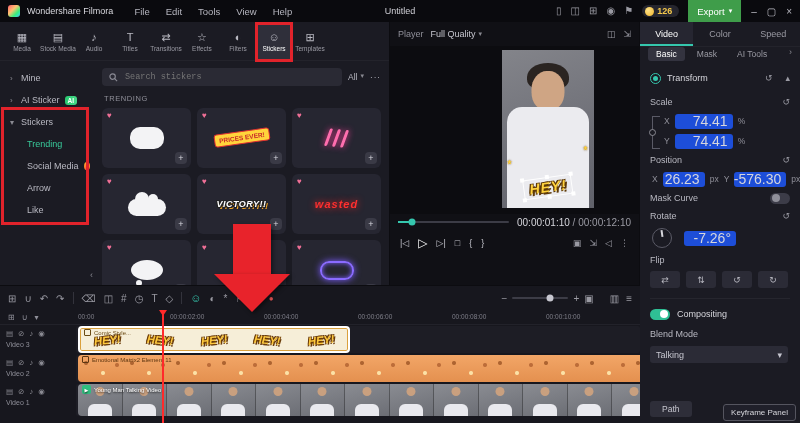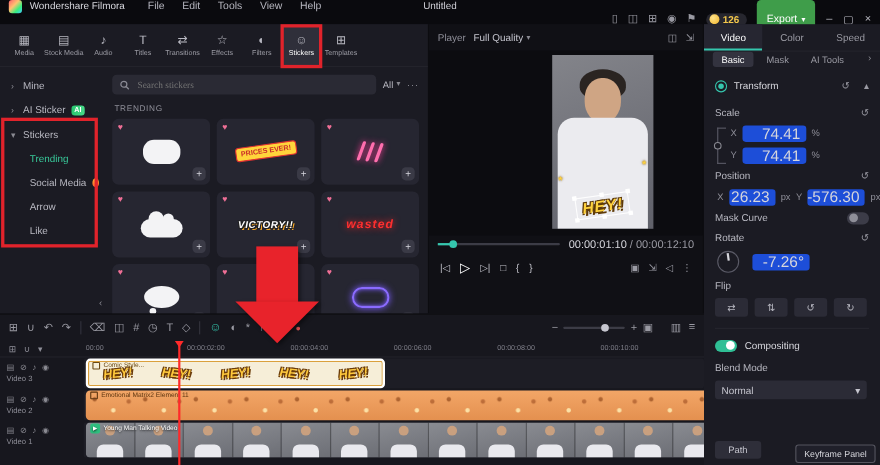--- a/index.html
+++ b/index.html
@@ -1,19 +1,19 @@
 <!DOCTYPE html>
 <html><head>
 <meta charset="utf-8">
 <style>
   html,body{margin:0;padding:0;background:#000}
   .root{position:relative;width:800px;height:423px;background:#15151c;font-family:"Liberation Sans",sans-serif;color:#c6c6cf;font-size:9px;overflow:hidden}
 
   
-  .titlebar{position:absolute;top:0;left:0;width:800px;height:22px;background:#0a0a0e;display:flex;align-items:flex-start;padding:0 8px;box-sizing:border-box;gap:2px}
+  .titlebar{position:absolute;top:0;left:0;width:800px;height:22px;background:#0a0a0e;display:flex;align-items:center;padding:0 8px;box-sizing:border-box;gap:2px}
   .logo{width:12px;height:12px;border-radius:3px;background:linear-gradient(135deg,#ff5f6d,#ffc371 40%,#38ef7d 70%,#40c9ff);flex:none}
   .app-name{font-size:9px;color:#d8d8de;margin:0 12px 0 5px;white-space:nowrap}
   .menu-item{margin:0 7px;color:#b6b6bf;font-size:9.5px}
   .tb-center{position:absolute;left:50%;transform:translateX(-50%);color:#cfcfd6}
   .tb-right{margin-left:auto;display:flex;align-items:center;gap:9px}
   .tb-icon{color:#9a9aa3;font-size:10px;line-height:1}
   .coin{display:flex;align-items:center;gap:3px;background:#26262e;border-radius:9px;padding:1px 7px 1px 3px}
   .coin-dot{width:9px;height:9px;border-radius:50%;background:radial-gradient(circle at 35% 35%,#ffe38a,#f0b429)}
   .coin b{color:#f4c84b;font-size:9px}
   .export{display:flex;align-items:center;gap:4px;background:#3f9d4a;color:#fff;border-radius:4px;padding:12px 9px;font-size:9.5px}
@@ -41,21 +41,21 @@
   .side-row .chev{color:#8a8a92;font-size:8px;width:6px;flex:none}
   .side-sub{padding-left:27px}
   .side-sub.trending{color:#38c99a}
   .ai-badge{background:linear-gradient(90deg,#28c76f,#48da89);color:#fff;font-size:6.5px;font-weight:bold;border-radius:3px;padding:0 3px;height:9px;line-height:9px}
   .side-group{position:relative}
   .collapse-btn{position:absolute;right:3px;bottom:6px;color:#8a8a92;font-size:9px}
   .flame-mini{width:6px;height:8px;background:linear-gradient(#ffb22e,#ff5e2e);border-radius:50% 50% 50% 50%/55% 55% 45% 45%;display:inline-block}
   .lib-right{flex:1;display:flex;flex-direction:column;padding:6px 8px 0 6px;box-sizing:border-box;min-width:0}
   .search-row{display:flex;align-items:center;gap:6px;height:20px;flex:none}
   .search-box{flex:1;display:flex;align-items:center;gap:5px;background:#2a2a34;border-radius:4px;height:18px;padding:0 7px;min-width:0}
-  .search-box input{flex:1;background:transparent;border:0;outline:0;color:#b9b9c2;font-size:8.5px;font-family:Liberation Serif, serif;min-width:0}
+  .search-box input{flex:1;background:transparent;border:0;outline:0;color:#b9b9c2;font-size:8.5px;font-family:Liberation Mono, monospace;min-width:0}
   .filter{display:flex;align-items:flex-start;gap:3px;color:#b9b9c2;font-size:8.5px}
   .filter .chv,.p-quality .chv{font-size:7px;color:#8a8a92}
   .more{color:#b9b9c2;letter-spacing:1px;font-size:8px}
   .sec-title{font-size:7.5px;color:#8f8f99;margin:7px 0 5px 2px;letter-spacing:.6px;flex:none}
   .grid{display:grid;grid-template-columns:repeat(3,1fr);gap:6px}
   .tile{height:60px;background:#262631;border-radius:6px;position:relative;display:flex;align-items:center;justify-content:center;overflow:hidden}
   .tile .heart{position:absolute;top:3px;left:5px;color:#ef6f96;font-size:8px}
   .tile .plus{position:absolute;right:4px;bottom:4px;width:12px;height:12px;border-radius:4px;background:#3a3a46;color:#d6d6de;display:flex;align-items:center;justify-content:center;font-size:9px}
   .bubble{width:34px;height:22px;background:#f3f3f5;border-radius:10px;position:relative}
   .bubble:after{content:"";position:absolute;left:7px;bottom:-5px;border:5px solid transparent;border-top-color:#f3f3f5}
@@ -486,21 +486,21 @@
       </div>
       <div class="div-line"></div>
       <div class="comp-row">
         <span class="toggle on"></span>
         <span>Compositing</span>
       </div>
       <div class="lbl-row">
         <span>Blend Mode</span>
       </div>
       <div class="blend-dd">
-        <span>Normal</span>
+        <span>Talking</span>
         <span>▾</span>
       </div>
     </div>
     <span class="reset-btn">Path</span>
     <span class="kf-btn">Keyframe Panel</span>
   </div>
 
   <div class="tl">
     <div class="tl-bar">
       <span>⊞</span>

